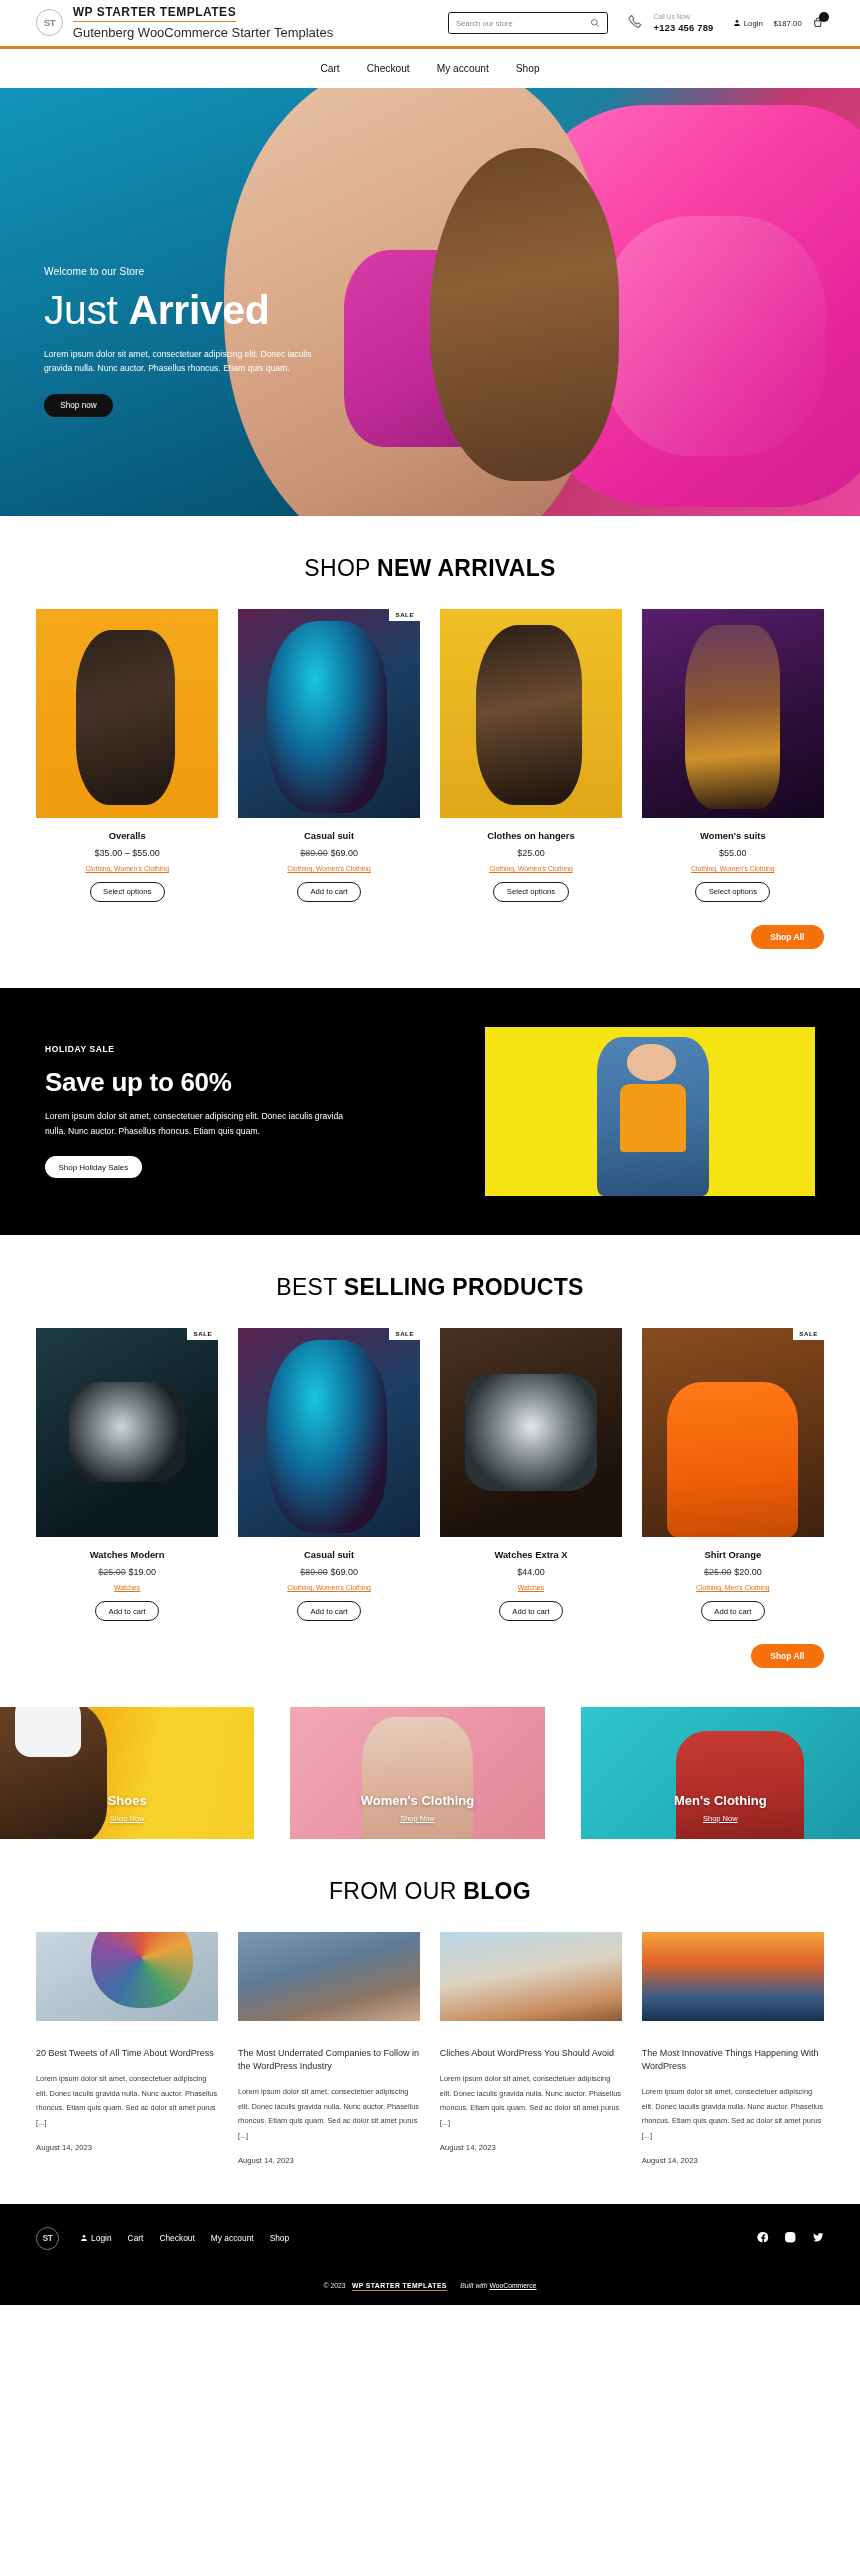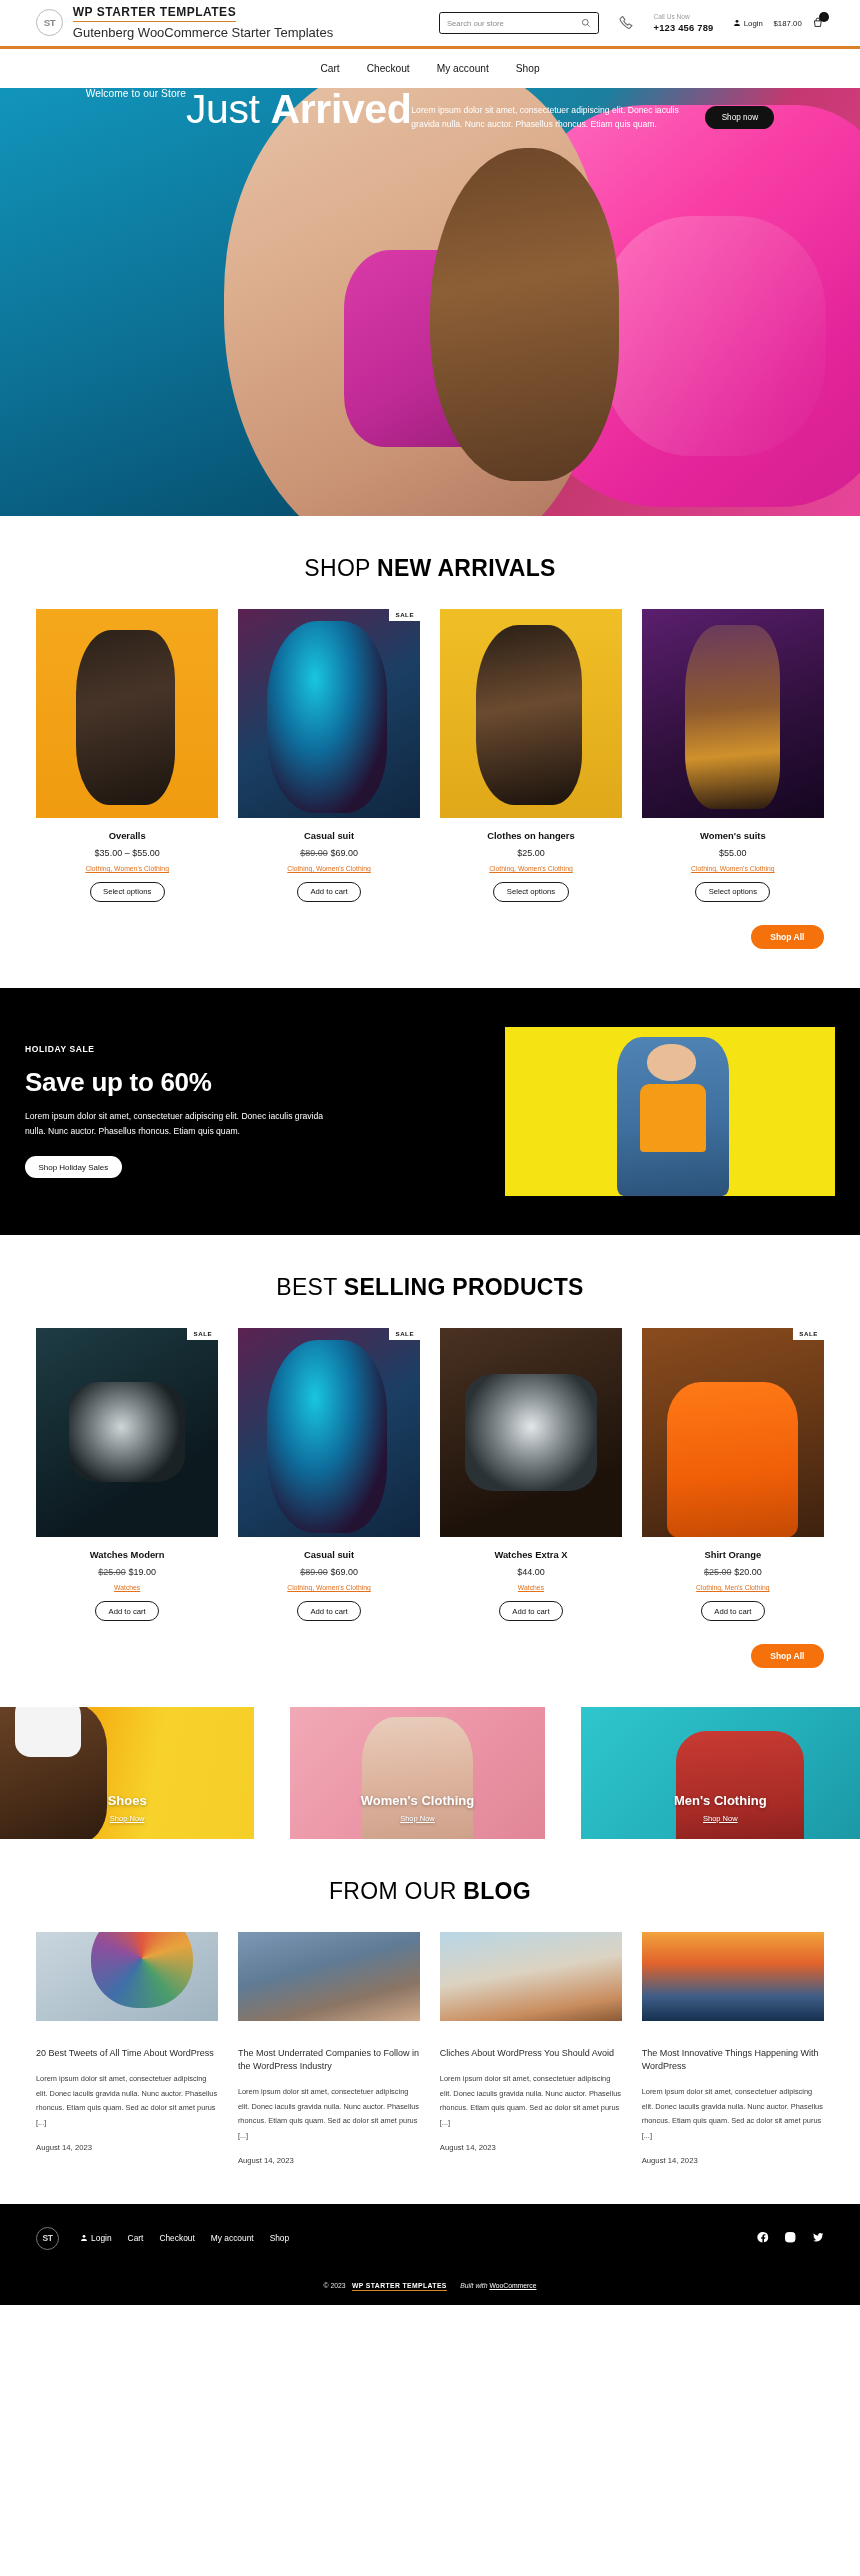--- a/index.html
+++ b/index.html
@@ -46,21 +46,21 @@
     height: 22px; width: 160px; padding: 0 7.1px;
   }
   .search-wrap input {
     border: none; outline: none; flex: 1;
     font-family: "Liberation Sans", sans-serif;
     font-size: 7.7px; color: #333; background: transparent;
   }
   .search-wrap input::placeholder { color: #8d8d8d; }
   .icon-search { width: 9.8px; height: 9.8px; opacity: .85; }
 
-  .callbox { display: flex; align-items: center; gap: 18px; }
+  .callbox { display: flex; gap: 9px; }
   .callbox .phone-ico { width: 17px; height: 17px; opacity: .85; }
   .call-label { font-size: 6.6px; color: #9a9a9a; line-height: 1.25; }
   .call-number { font-size: 9.4px; font-weight: 700; color: #111; letter-spacing: 0.2px; }
 
   .acct { display: flex; align-items: center; gap: 10.7px; }
   .acct a, .acct span { font-size: 7.8px; color: #1a1a1a; text-decoration: none; }
   .login-chunk { display: flex; align-items: center; gap: 2.7px; }
   .cart-chunk { position: relative; display: flex; align-items: center; }
   .cart-badge {
     position: absolute; top: -5.3px; right: -4.5px;
@@ -110,22 +110,22 @@
     position: absolute; right: -4%; top: 4%; width: 44%; height: 94%;
     background: linear-gradient(140deg,#ff6fc0 0%, #f93fa6 35%, #e4249a 70%, #d21f8e 100%);
     border-radius: 34% 26% 30% 38%;
   }
   .hero-float2 {
     position: absolute; right: 4%; top: 30%; width: 26%; height: 56%;
     background: linear-gradient(120deg, rgba(255,255,255,.22), rgba(255,255,255,0));
     border-radius: 40%;
   }
   .hero-inner {
-    position: relative; z-index: 3; padding: 0 28px; height: 100%;
-    display: flex; flex-direction: row; justify-content: center;
+    position: relative; z-index: 3; padding: 0 44px; height: 100%;
+    display: flex; flex-direction: column; justify-content: center; margin-top: 40px;
   }
   .hero-welcome { color: #fff; font-size: 10.2px; margin-bottom: 11.6px; letter-spacing: 0.1px; }
   .hero-title {
     color: #fff; font-size: 41px; line-height: 1.04; font-weight: 400; letter-spacing: -0.4px;
   }
   .hero-title b { font-weight: 700; }
   .hero-desc {
     color: #fff; font-size: 8.6px; line-height: 1.72; max-width: 294px; margin-top: 15px;
   }
   .btn-hero {
@@ -216,21 +216,21 @@
   }
   .art-shirt { position:absolute; inset:0; background: linear-gradient(165deg,#8a4c1e 0%, #6b3a16 45%, #3d2110 100%); }
   .art-shirt::after {
     content:""; position:absolute; left:14%; top:26%; width:72%; height:74%;
     background: linear-gradient(175deg,#ff7a18 0%, #f05f07 60%, #c44a04 100%);
     border-radius: 26% 26% 8% 8%;
   }
 
   
   .holiday {
-    background: #000; padding: 39px 25px; display: flex; align-items: center; gap: 32px;
+    background: #000; padding: 39px 45px; display: flex; align-items: center; gap: 32px;
   }
   .holiday-left { flex: 1; }
   .holiday-kicker {
     color: #fff; font-size: 8.5px; font-weight: 700; letter-spacing: 0.6px; margin-bottom: 12.5px;
   }
   .holiday-title { color: #fff; font-size: 26px; font-weight: 700; letter-spacing: -0.3px; }
   .holiday-desc { color: #fff; font-size: 8.6px; line-height: 1.75; margin-top: 11.6px; max-width: 312px; }
   .btn-holiday {
     margin-top: 17px; background: #fff; color: #111; border: none; border-radius: 12.5px;
     height: 22px; padding: 0 13.4px; cursor: pointer;

